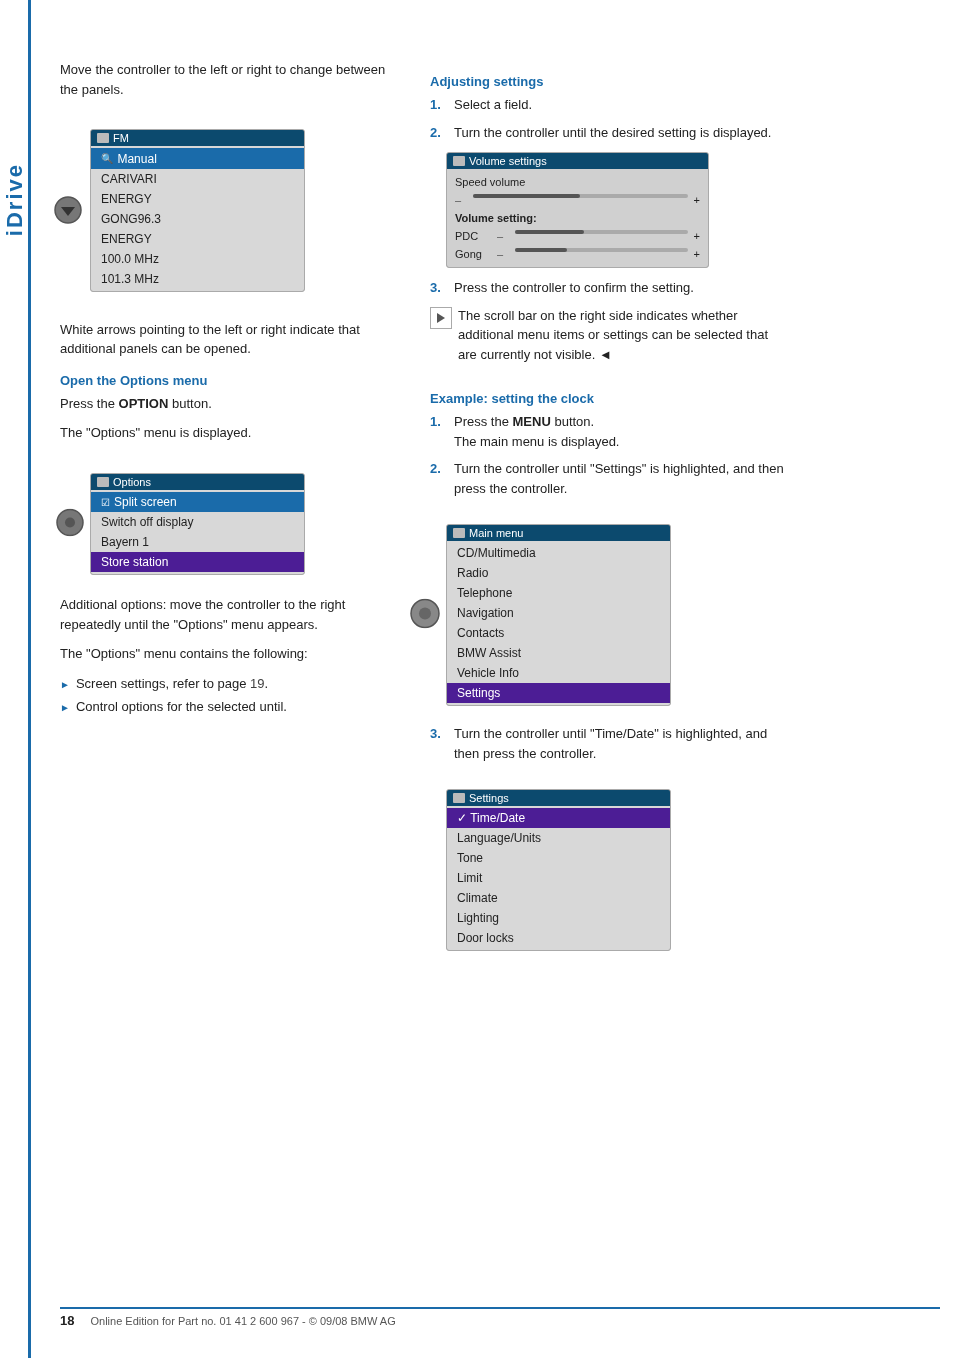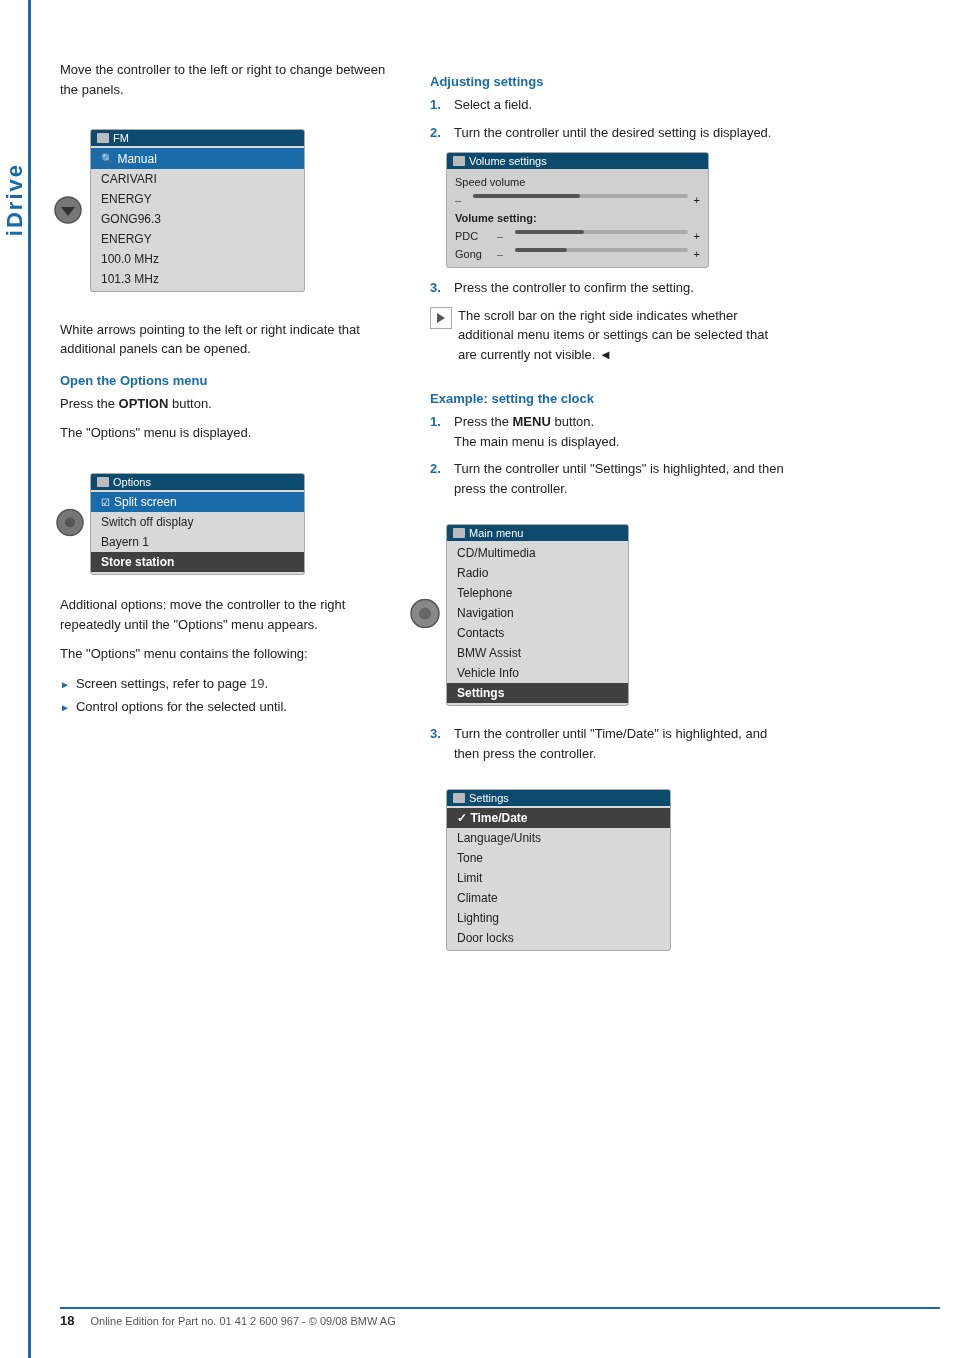--- a/index.html
+++ b/index.html
@@ -121,23 +121,22 @@
     .screen-list-item {
       padding: 3px 10px;
       font-size: 12px;
       color: #222;
     }
     .screen-list-item.highlighted {
       background: #1a6baa;
       color: #fff;
     }
     .screen-list-item.selected {
-      background: #404040;
+      background: #4c1d95;
       color: #fff;
-      font-weight: bold;
     }
 
     
     .bullet-list {
       list-style: none;
       padding: 0;
       margin: 6px 0;
     }
     .bullet-list li {
       display: flex;
@@ -421,21 +420,21 @@
 
     
     <div style="position:relative; margin: 8px 0 8px 16px; display:inline-block;">
       
       <div style="position:absolute; left:-36px; top:50%; transform:translateY(-50%);">
         <svg width="30" height="30" viewBox="0 0 30 30">
           <circle cx="15" cy="15" r="14" fill="#888" stroke="#555" stroke-width="1.5"></circle>
           <circle cx="15" cy="15" r="6" fill="#666"></circle>
         </svg>
       </div>
-      <div class="screen-mockup" style="width:183px;">
+      <div class="screen-mockup" style="width:225px;">
         <div class="screen-title-bar">
           <span style="width:12px;height:10px;background:#bbb;display:inline-block;border-radius:1px;"></span>
           <span style="font-size:11px;color:#fff;">Main menu</span>
         </div>
         <div class="screen-list">
           <div class="screen-list-item">CD/Multimedia</div>
           <div class="screen-list-item">Radio</div>
           <div class="screen-list-item">Telephone</div>
           <div class="screen-list-item">Navigation</div>
           <div class="screen-list-item">Contacts</div>

